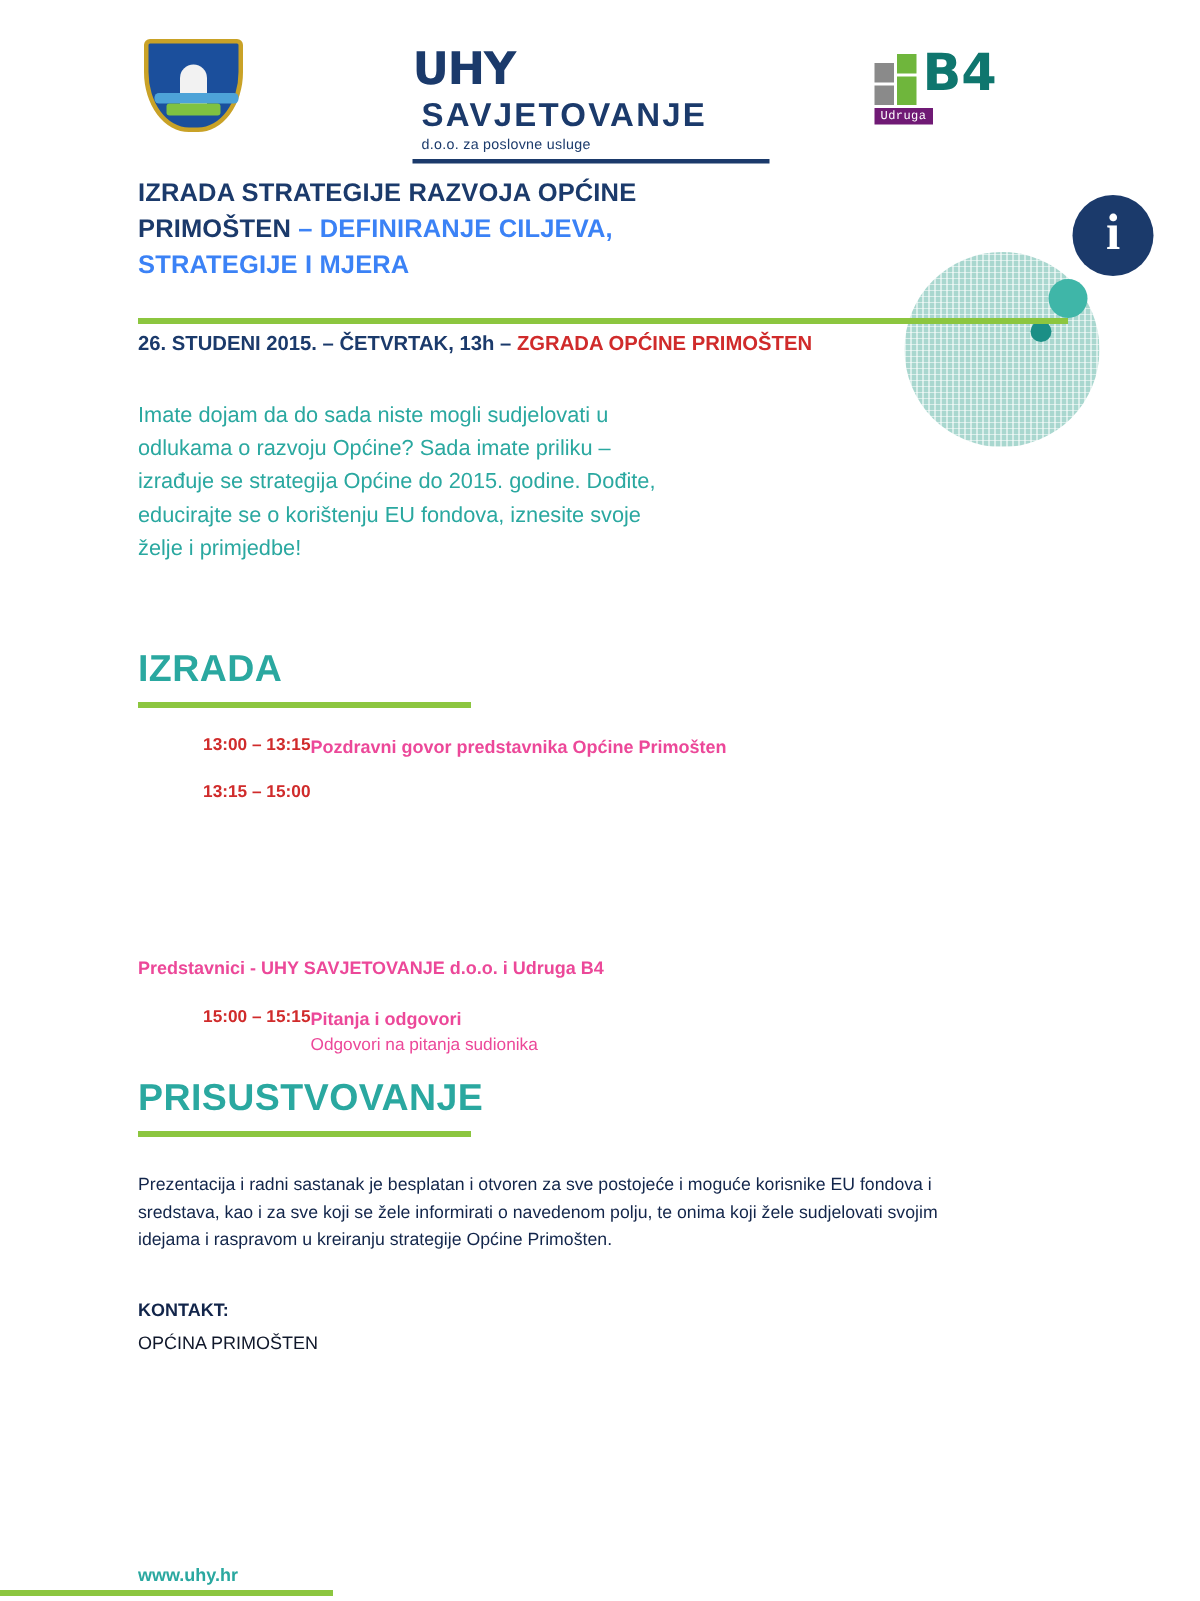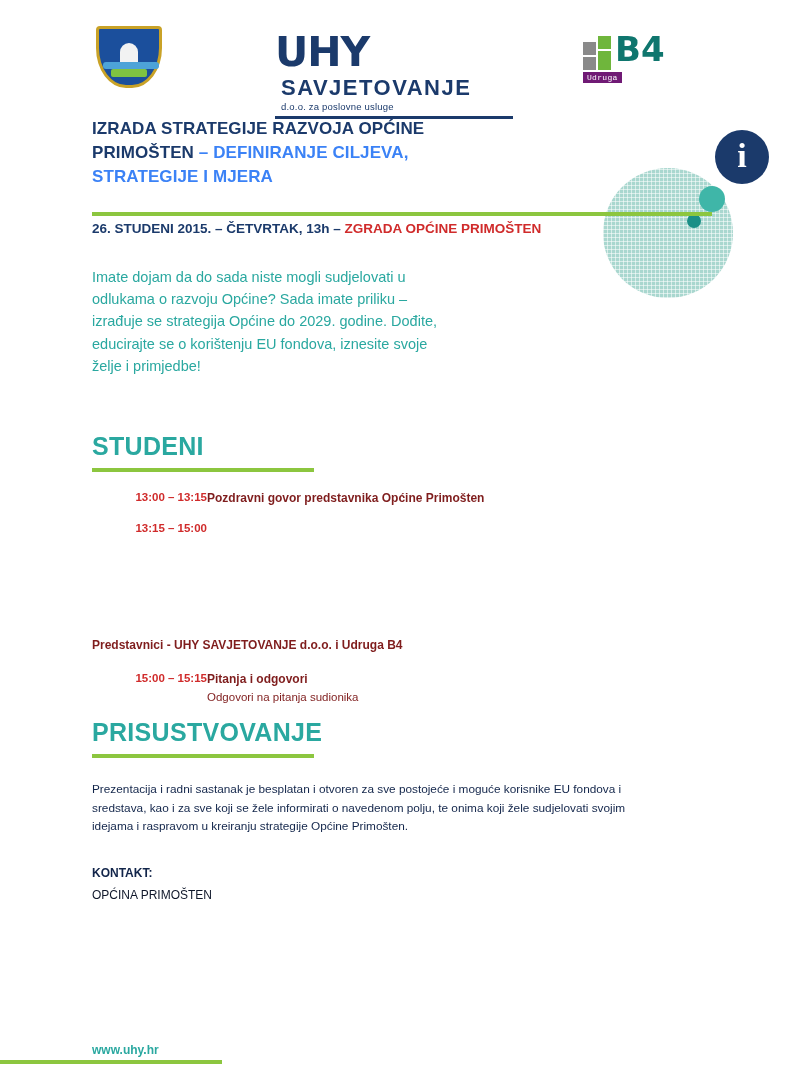--- a/index.html
+++ b/index.html
@@ -76,21 +76,21 @@
   
   .uhy {
     position: absolute;
     left: 275px;
     top: 18px;
     width: 240px;
   }
   .uhy-main {
     font-family: "DejaVu Sans", sans-serif;
     font-weight: bold;
-    font-size: 41px;
+    font-size: 30px;
     letter-spacing: -1px;
     color: #1b3a6b;
     line-height: 1;
     display: inline-block;
   }
   .uhy-right {
     display: inline-block;
     vertical-align: top;
     margin-left: 6px;
     padding-top: 4px;
@@ -290,21 +290,21 @@
     width: 115px;
     flex: 0 0 115px;
     color: #d02b2b;
     font-size: 11.5px;
     font-weight: bold;
     padding-top: 1px;
     text-align: right;
   }
   .sched-body {
     flex: 1;
-    color: #7f1d1d;
+    color: #ec4899;
   }
   .sched-title {
     font-size: 12px;
     font-weight: bold;
     line-height: 1.45;
   }
   .sched-desc {
     font-size: 11.5px;
     line-height: 1.5;
     margin-top: 1px;
@@ -424,23 +424,23 @@
   <span>PRIMOŠTEN</span><span class="thin"> – DEFINIRANJE CILJEVA,</span><br>
   <span class="thin">STRATEGIJE I MJERA</span>
 </div>
 
 <div class="rule-green"></div>
 
 <div class="subtitle">
   <span>26. STUDENI 2015. – ČETVRTAK, 13h – </span><span class="red">ZGRADA OPĆINE PRIMOŠTEN</span>
 </div>
 
-<div class="intro">Imate dojam da do sada niste mogli sudjelovati u odlukama o razvoju Općine? Sada imate priliku – izrađuje se strategija Općine do 2029. godine. Dođite, educirajte se o korištenju EU fondova, iznesite svoje želje i primjedbe!</div>
-
-<div class="h-program">STUDENI</div>
+<div class="intro">Imate dojam da do sada niste mogli sudjelovati u odlukama o razvoju Općine? Sada imate priliku – izrađuje se strategija Općine do 2015. godine. Dođite, educirajte se o korištenju EU fondova, iznesite svoje želje i primjedbe!</div>
+
+<div class="h-program">IZRADA</div>
 <div class="h-program-rule"></div>
 
 <div class="schedule">
 
   <div class="sched-row">
     <div class="sched-time">13:00 – 13:15</div>
     <div class="sched-body">
       <div class="sched-title">Pozdravni govor predstavnika Općine Primošten</div>
     </div>
   </div>

